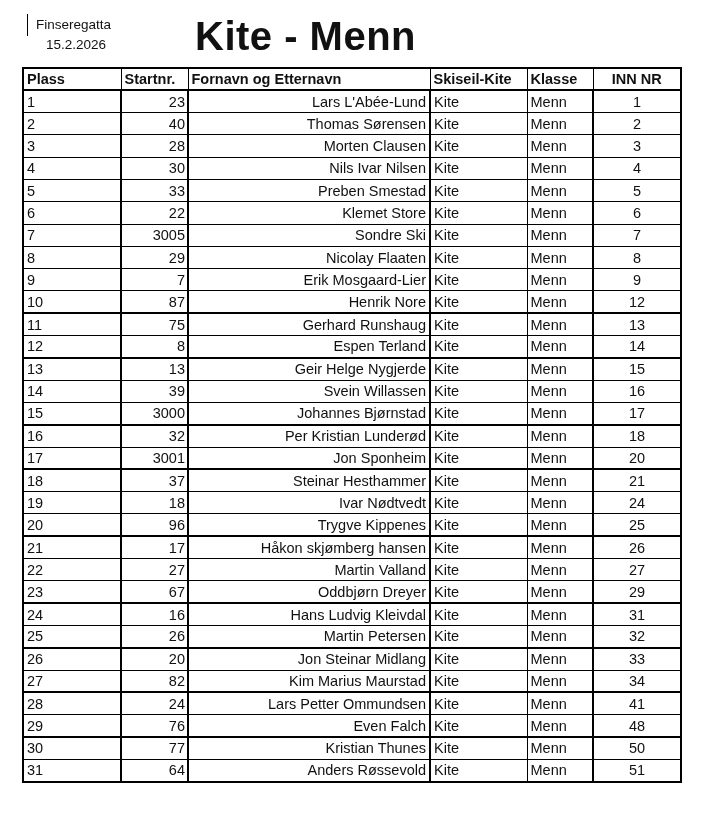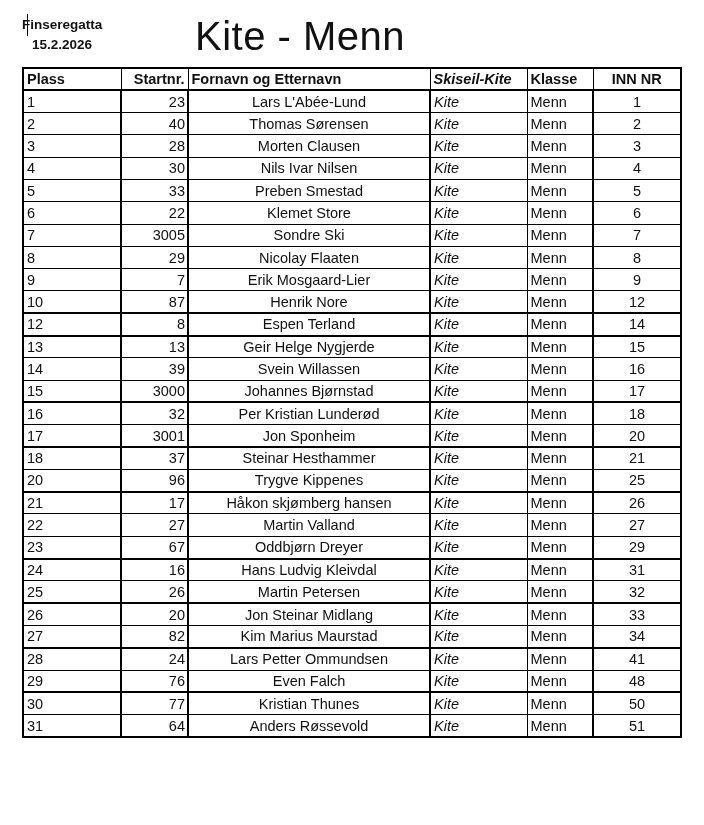--- a/index.html
+++ b/index.html
@@ -1,34 +1,34 @@
 <!DOCTYPE html>
 <html><head>
 <meta charset="utf-8">
 <style>
   html, body { margin: 0; padding: 0; background: #ffffff; }
   body { width: 704px; height: 825px; position: relative; overflow: hidden;
          font-family: "Liberation Sans", "DejaVu Sans", sans-serif; color: #111; }
-  .event { position: absolute; left: 22px; top: 15px; font-size: 13.5px; font-weight: bold; line-height: 20px; }
+  .event { position: absolute; left: 36px; top: 15px; font-size: 13.5px; font-weight: normal; line-height: 20px; }
   .event .date { padding-left: 10px; }
   .cursor { position: absolute; left: 27px; top: 14px; width: 1px; height: 22px; background: #000; }
-  .title { position: absolute; left: 195px; top: 10px; font-size: 40px; font-weight: normal; letter-spacing: 0.5px; line-height: 52px; }
+  .title { position: absolute; left: 195px; top: 10px; font-size: 40px; font-weight: bold; letter-spacing: 0.5px; line-height: 52px; }
   table { position: absolute; left: 22px; top: 67px; border-collapse: collapse; table-layout: fixed; }
   td, th { border: 1px solid #000; height: 22.3px; padding: 0 3px; font-size: 14.5px; white-space: nowrap; overflow: hidden; box-sizing: border-box; }
   th { font-weight: bold; font-size: 14.5px; }
   thead tr { border-top: 2px solid #000; border-bottom: 2px solid #000; }
   tr.thick { border-bottom: 2px solid #000; }
   table { border: 2px solid #000; }
   .c-plass { width: 98px; text-align: left; }
   .c-start { width: 67px; text-align: right; padding-right: 2px; }
-  .c-name { width: 242px; text-align: center; }
-  .c-type { width: 97px; text-align: left; font-style: italic; }
+  .c-name { width: 242px; text-align: right; }
+  .c-type { width: 97px; text-align: left; }
   .c-klasse { width: 66px; text-align: left; }
   .c-inn { width: 88px; text-align: center; }
-  th.c-start { text-align: right; padding-right: 3px; }
+  th.c-start { text-align: left; padding-right: 3px; }
   th.c-name, th.c-type, th.c-klasse { text-align: left; }
   td.c-plass, td.c-start, td.c-name, td.c-type, td.c-klasse, td.c-inn { border-right: 2px solid #000; }
   td.c-type, td.c-klasse { border-right: 1px solid #000; }
   td.c-klasse { border-right: 2px solid #000; }
 </style>
 </head>
 <body>
 
 <div class="cursor"></div>
 <div class="event">
@@ -122,20 +122,28 @@
         <td class="c-inn">9</td>
       </tr>
       <tr class="thick">
         <td class="c-plass">10</td>
         <td class="c-start">87</td>
         <td class="c-name">Henrik Nore</td>
         <td class="c-type">Kite</td>
         <td class="c-klasse">Menn</td>
         <td class="c-inn">12</td>
       </tr>
+      <tr>
+        <td class="c-plass">11</td>
+        <td class="c-start">75</td>
+        <td class="c-name">Gerhard Runshaug</td>
+        <td class="c-type">Kite</td>
+        <td class="c-klasse">Menn</td>
+        <td class="c-inn">13</td>
+      </tr>
       <tr class="thick">
         <td class="c-plass">12</td>
         <td class="c-start">8</td>
         <td class="c-name">Espen Terland</td>
         <td class="c-type">Kite</td>
         <td class="c-klasse">Menn</td>
         <td class="c-inn">14</td>
       </tr>
       <tr>
         <td class="c-plass">13</td>
@@ -177,20 +185,28 @@
         <td class="c-klasse">Menn</td>
         <td class="c-inn">20</td>
       </tr>
       <tr>
         <td class="c-plass">18</td>
         <td class="c-start">37</td>
         <td class="c-name">Steinar Hesthammer</td>
         <td class="c-type">Kite</td>
         <td class="c-klasse">Menn</td>
         <td class="c-inn">21</td>
+      </tr>
+      <tr>
+        <td class="c-plass">19</td>
+        <td class="c-start">18</td>
+        <td class="c-name">Ivar Nødtvedt</td>
+        <td class="c-type">Kite</td>
+        <td class="c-klasse">Menn</td>
+        <td class="c-inn">24</td>
       </tr>
       <tr class="thick">
         <td class="c-plass">20</td>
         <td class="c-start">96</td>
         <td class="c-name">Trygve Kippenes</td>
         <td class="c-type">Kite</td>
         <td class="c-klasse">Menn</td>
         <td class="c-inn">25</td>
       </tr>
       <tr>

